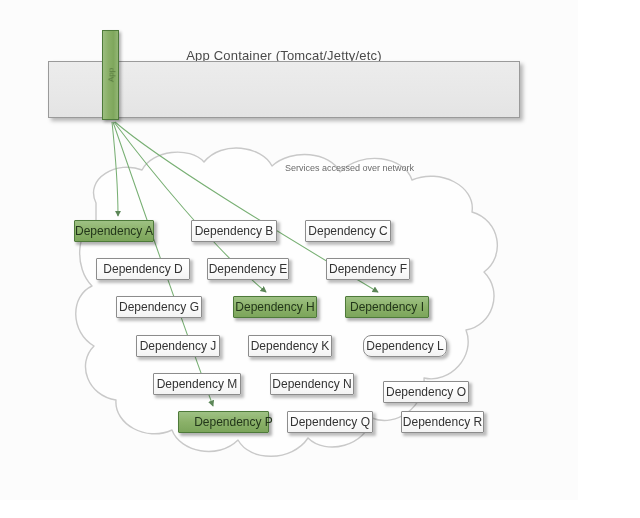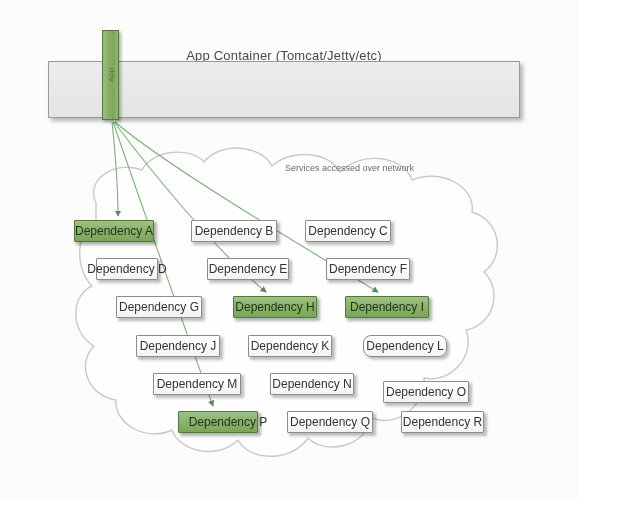--- a/index.html
+++ b/index.html
@@ -136,21 +136,21 @@
 <div id="nodes-layer">
     <div class="node highlight" style="left: 74px; top: 220px; width: 80px;">
       <span>Dependency A</span>
     </div>
     <div class="node" style="left: 191px; top: 220px; width: 86px;">
       <span>Dependency B</span>
     </div>
     <div class="node" style="left: 305px; top: 220px; width: 86px;">
       <span>Dependency C</span>
     </div>
-    <div class="node" style="left: 96px; top: 258px; width: 62px;">
+    <div class="node" style="left: 96px; top: 258px; width: 94px;">
       <span>Dependency D</span>
     </div>
     <div class="node" style="left: 207px; top: 258px; width: 82px;">
       <span>Dependency E</span>
     </div>
     <div class="node" style="left: 326px; top: 258px; width: 84px;">
       <span>Dependency F</span>
     </div>
     <div class="node" style="left: 116px; top: 296px; width: 86px;">
       <span>Dependency G</span>
@@ -172,21 +172,21 @@
     </div>
     <div class="node" style="left: 153px; top: 373px; width: 88px;">
       <span>Dependency M</span>
     </div>
     <div class="node" style="left: 270px; top: 373px; width: 84px;">
       <span>Dependency N</span>
     </div>
     <div class="node" style="left: 383px; top: 373px; width: 86px; margin-top: 8px;">
       <span>Dependency O</span>
     </div>
-    <div class="node highlight" style="left: 178px; top: 411px; width: 80px; padding-left: 20px;">
+    <div class="node highlight" style="left: 178px; top: 411px; width: 91px; padding-left: 20px;">
       <span>Dependency P</span>
     </div>
     <div class="node" style="left: 287px; top: 411px; width: 86px;">
       <span>Dependency Q</span>
     </div>
     <div class="node" style="left: 401px; top: 411px; width: 83px;">
       <span>Dependency R</span>
     </div>
   </div>
 

